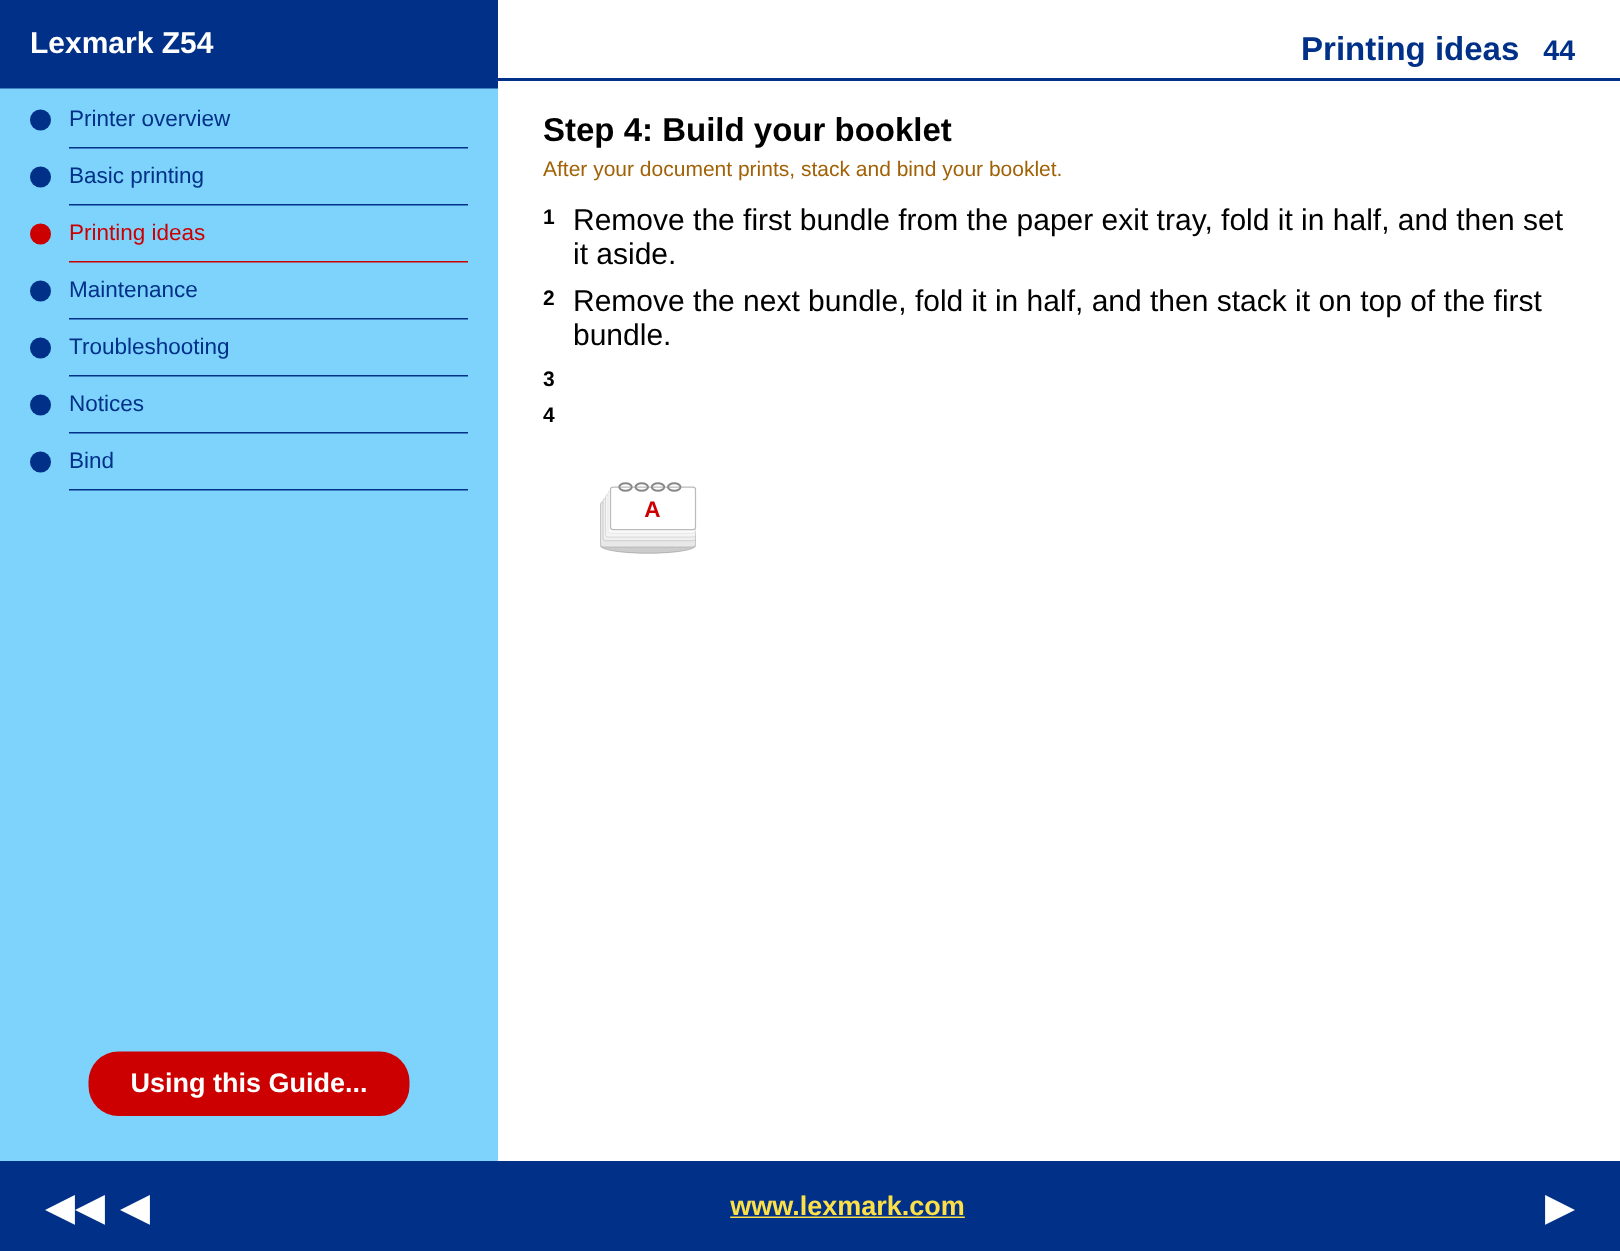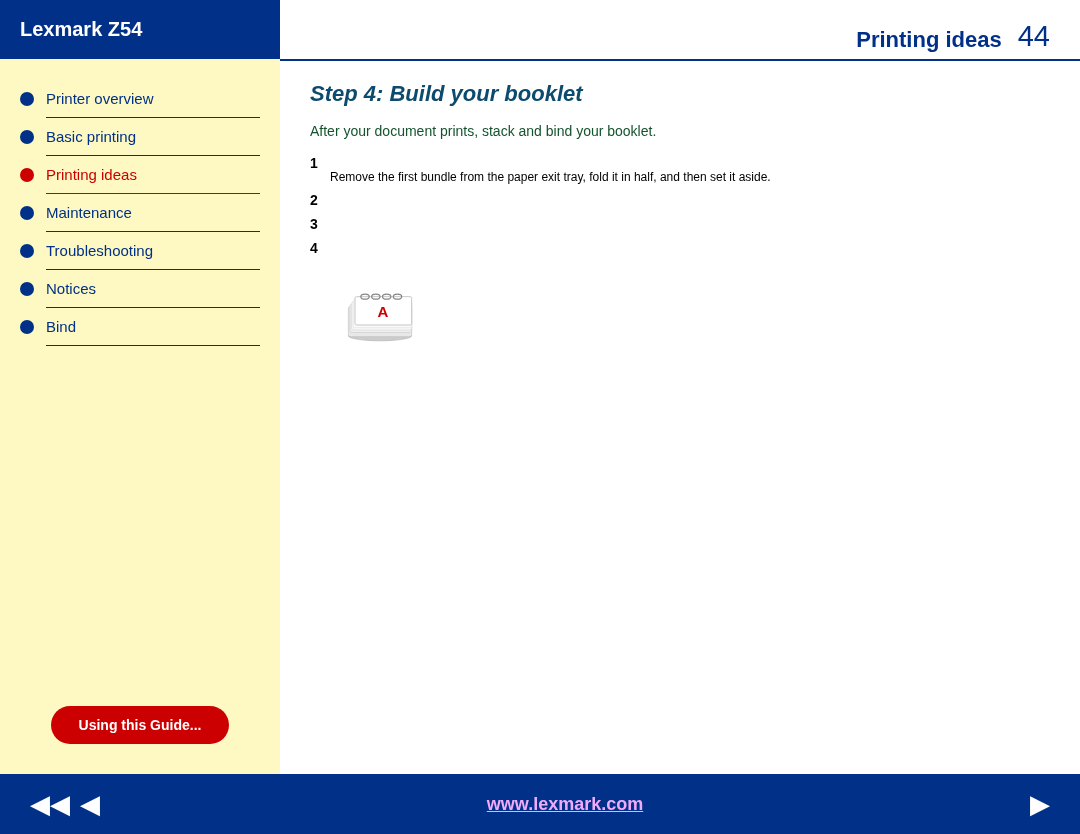--- a/index.html
+++ b/index.html
@@ -14,26 +14,25 @@
     }
 
     .main-layout {
       display: flex;
       flex: 1;
       overflow: hidden;
     }
 
     
     .sidebar {
-      width: 280px;
-      background: #fef9c3;
+      width: 332px;
+      background: #7dd3fc;
       display: flex;
       flex-direction: column;
       flex-shrink: 0;
-      gap: 19px;
     }
 
     .sidebar-header {
       background: #003087;
       padding: 18px 20px;
       color: #fff;
       font-size: 20px;
       font-weight: bold;
     }
 
@@ -89,21 +88,21 @@
       justify-content: center;
       margin-bottom: 10px;
     }
 
     .using-guide-btn {
       background: #cc0000;
       color: #fff;
       border: none;
       border-radius: 20px;
       padding: 10px 28px;
-      font-size: 14px;
+      font-size: 18px;
       font-weight: bold;
       cursor: pointer;
       text-align: center;
       line-height: 1.3;
     }
 
     
     .content-area {
       flex: 1;
       display: flex;
@@ -121,42 +120,41 @@
       margin-bottom: 20px;
     }
 
     .page-title-header {
       font-size: 22px;
       font-weight: bold;
       color: #003087;
     }
 
     .page-number {
-      font-size: 29px;
-      font-weight: normal;
+      font-size: 19px;
+      font-weight: bold;
       color: #003087;
       margin-left: 16px;
     }
 
     .content-body {
       padding: 0 30px;
       flex: 1;
     }
 
     .step-title {
       font-size: 22px;
       font-weight: bold;
-      color: #0c4a6e;
-      margin-bottom: 16px;
-      font-style: italic;
+      color: #000000;
+      margin-bottom: 4px;
     }
 
     .intro-text {
       font-size: 14px;
-      color: #14532d;
+      color: #a16207;
       margin-bottom: 16px;
     }
 
     .steps-list {
       list-style: none;
       margin-left: 0;
       margin-bottom: 24px;
     }
 
     .steps-list li {
@@ -168,23 +166,22 @@
     }
 
     .step-num {
       font-weight: bold;
       font-size: 14px;
       min-width: 20px;
       color: #000;
     }
 
     .step-text {
-      font-size: 12px;
+      font-size: 20px;
       color: #000;
-      margin-top: 15px;
     }
 
     .illustration-area {
       display: flex;
       align-items: center;
       margin-top: 10px;
       margin-left: 20px;
     }
 
     .booklet-illustration {
@@ -218,21 +215,21 @@
     .arrow-btn {
       color: #fff;
       font-size: 26px;
       cursor: pointer;
       background: none;
       border: none;
       line-height: 1;
     }
 
     .bottom-url {
-      color: #f0abfc;
+      color: #fde047;
       font-size: 18px;
       font-weight: bold;
       text-decoration: underline;
     }
 
     .nav-arrows-right {
       display: flex;
       gap: 10px;
     }
   </style>
@@ -308,20 +305,21 @@
       <h2 class="step-title">Step 4: Build your booklet</h2>
       <p class="intro-text">After your document prints, stack and bind your booklet.</p>
 
       <ol class="steps-list">
         <li>
           <span class="step-num">1&nbsp;&nbsp;</span>
           <span class="step-text">Remove the first bundle from the paper exit tray, fold it in half, and then set it aside.</span>
         </li>
         <li>
           <span class="step-num">2&nbsp;&nbsp;</span>
+          <span class="step-text">Remove the next bundle, fold it in half, and then stack it on top of the first bundle.</span>
         </li>
         <li>
           <span class="step-num">3&nbsp;&nbsp;</span>
         </li>
         <li>
           <span class="step-num">4&nbsp;&nbsp;</span>
         </li>
       </ol>
 
       <div class="illustration-area">

